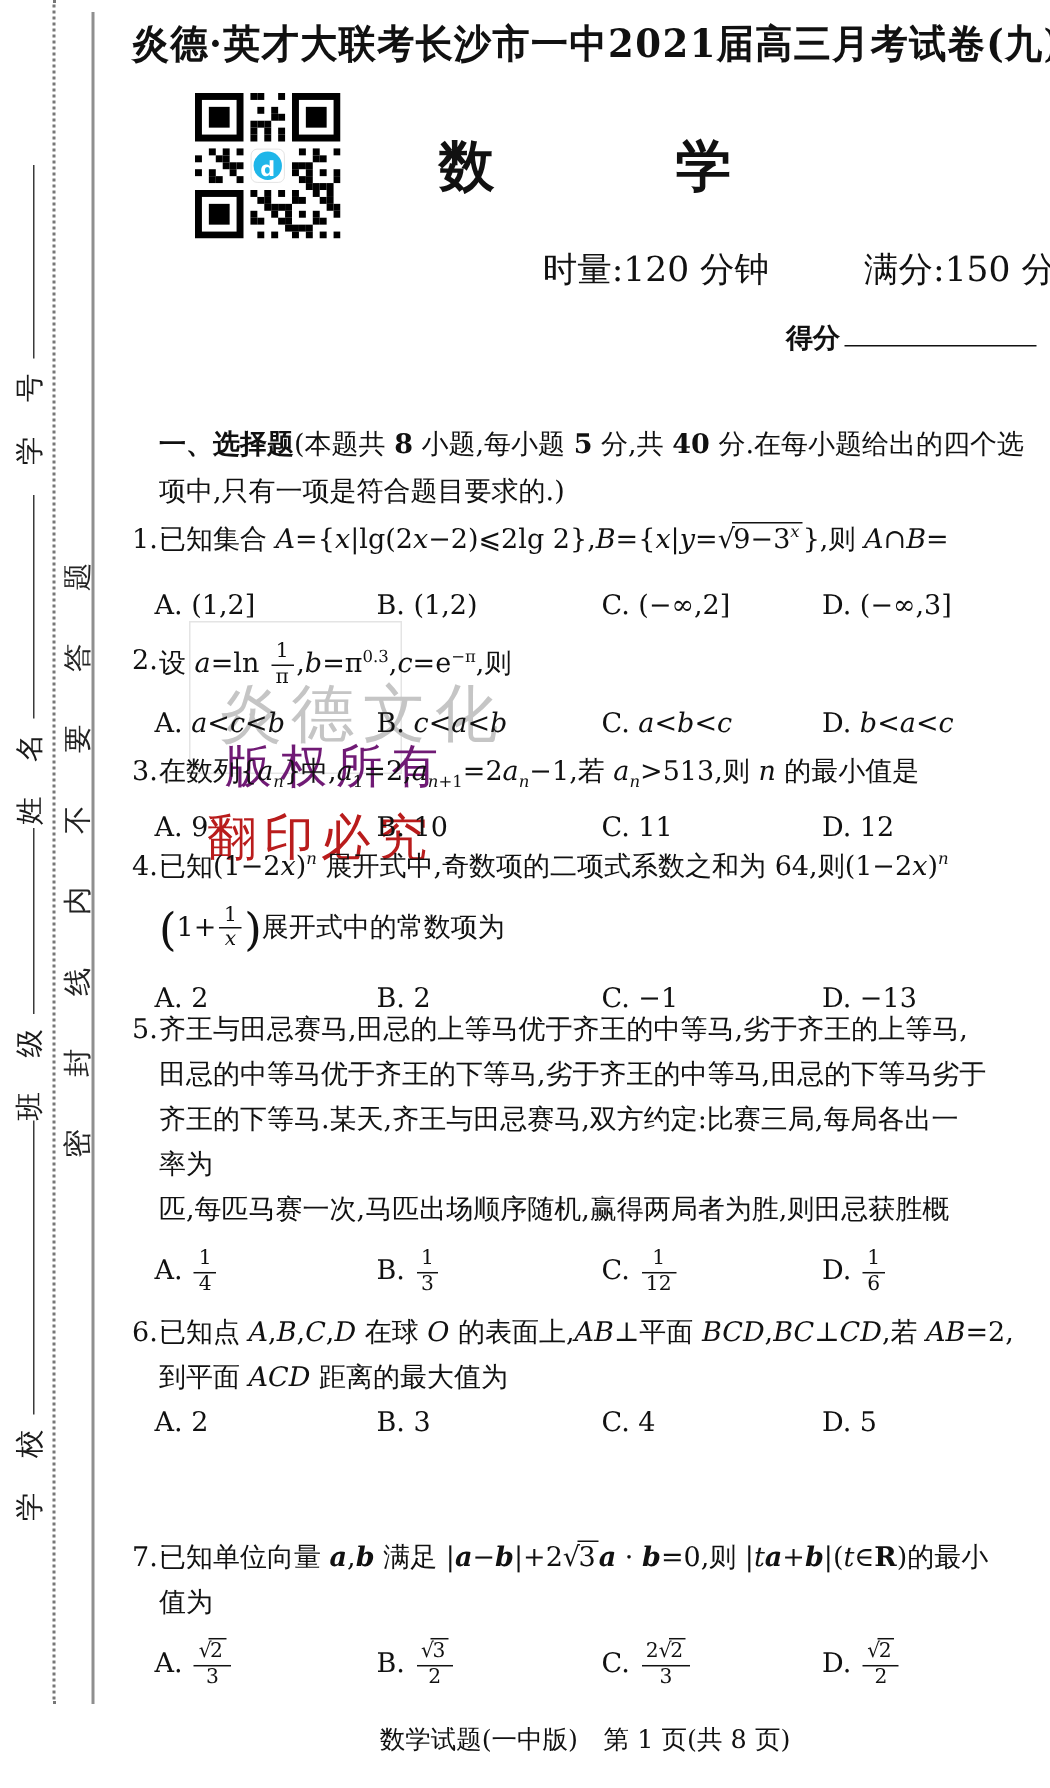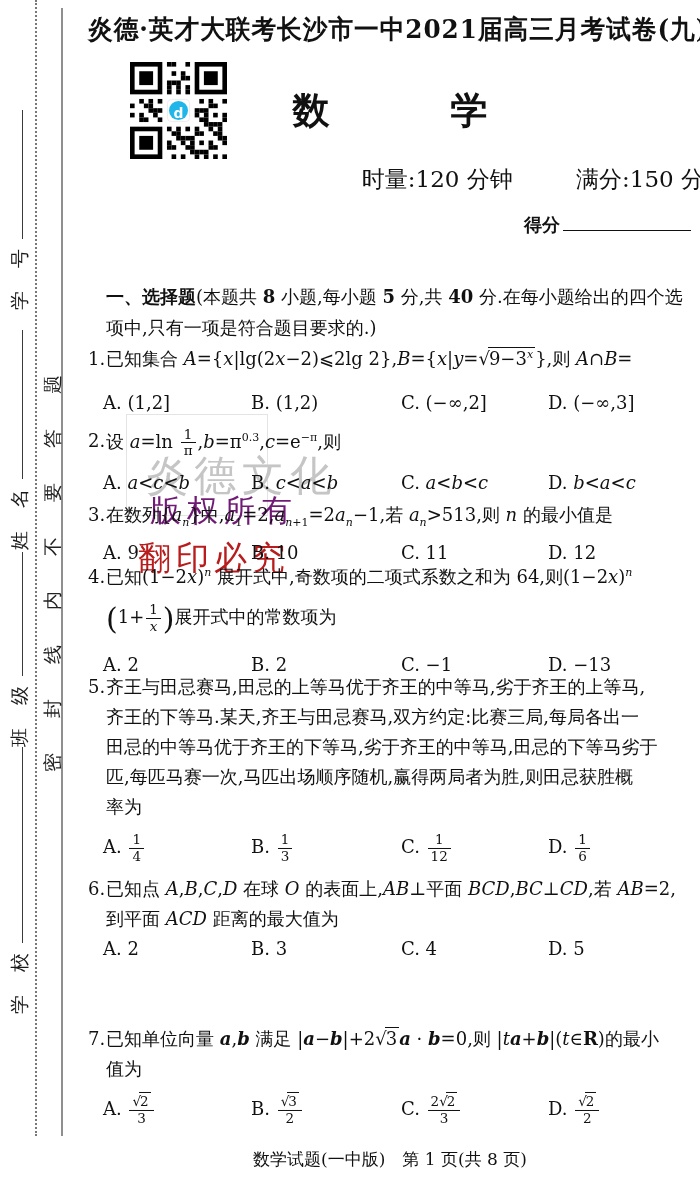--- a/index.html
+++ b/index.html
@@ -262,24 +262,24 @@
           </div>
           <div class="opt-row">
             <span class="opt cA">A. 2</span>
             <span class="opt cB">B. 2</span>
             <span class="opt cC">C. −1</span>
             <span class="opt cD">D. −13</span>
           </div>
         </div>
         <div class="qblock" id="q5">
           <div class="q-line"><span class="qnum">5.</span><span>齐王与田忌赛马,田忌的上等马优于齐王的中等马,劣于齐王的上等马,</span></div>
+          <div class="q-line"><span>田忌的中等马优于齐王的下等马,劣于齐王的中等马,田忌的下等马劣于</span></div>
           <div class="q-line"><span>齐王的下等马.某天,齐王与田忌赛马,双方约定:比赛三局,每局各出一</span></div>
-          <div class="q-line"><span>田忌的中等马优于齐王的下等马,劣于齐王的中等马,田忌的下等马劣于</span></div>
+          <div class="q-line"><span>率为</span></div>
           <div class="q-line"><span>匹,每匹马赛一次,马匹出场顺序随机,赢得两局者为胜,则田忌获胜概</span></div>
-          <div class="q-line"><span>率为</span></div>
           <div class="opt-row tall">
             <span class="opt cA">A. <span class="frac">
                 <span class="fn">1</span>
                 <span class="fd">4</span>
               </span></span>
             <span class="opt cB">B. <span class="frac">
                 <span class="fn">1</span>
                 <span class="fd">3</span>
               </span></span>
             <span class="opt cC">C. <span class="frac">

